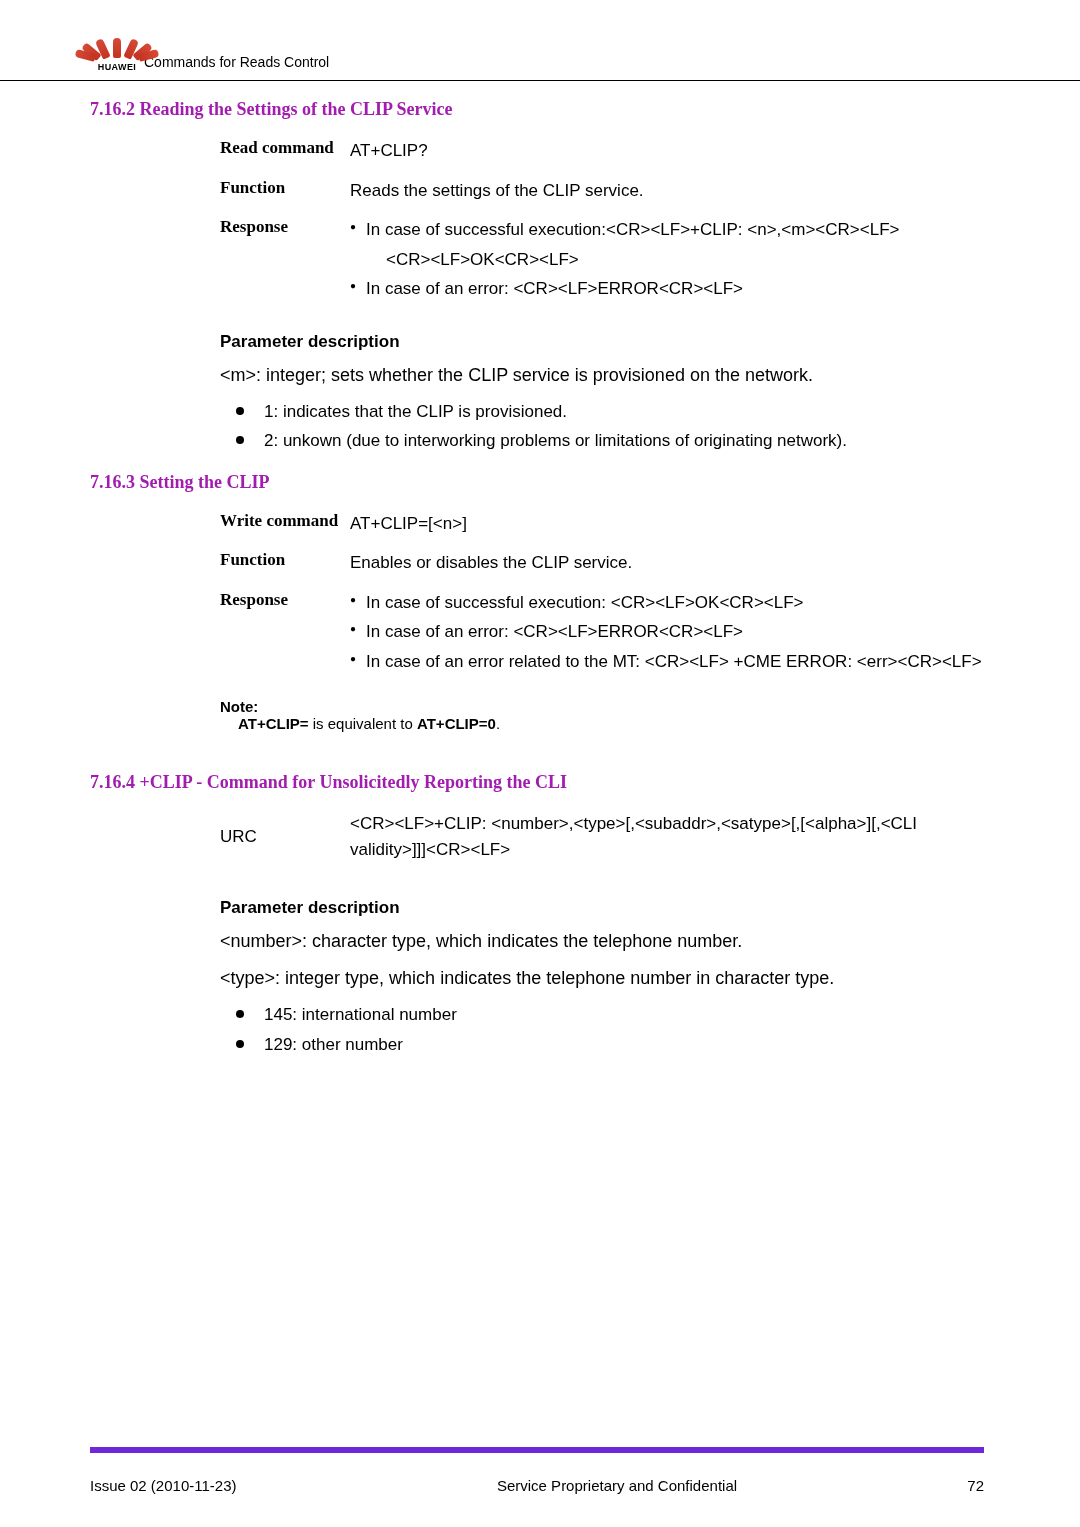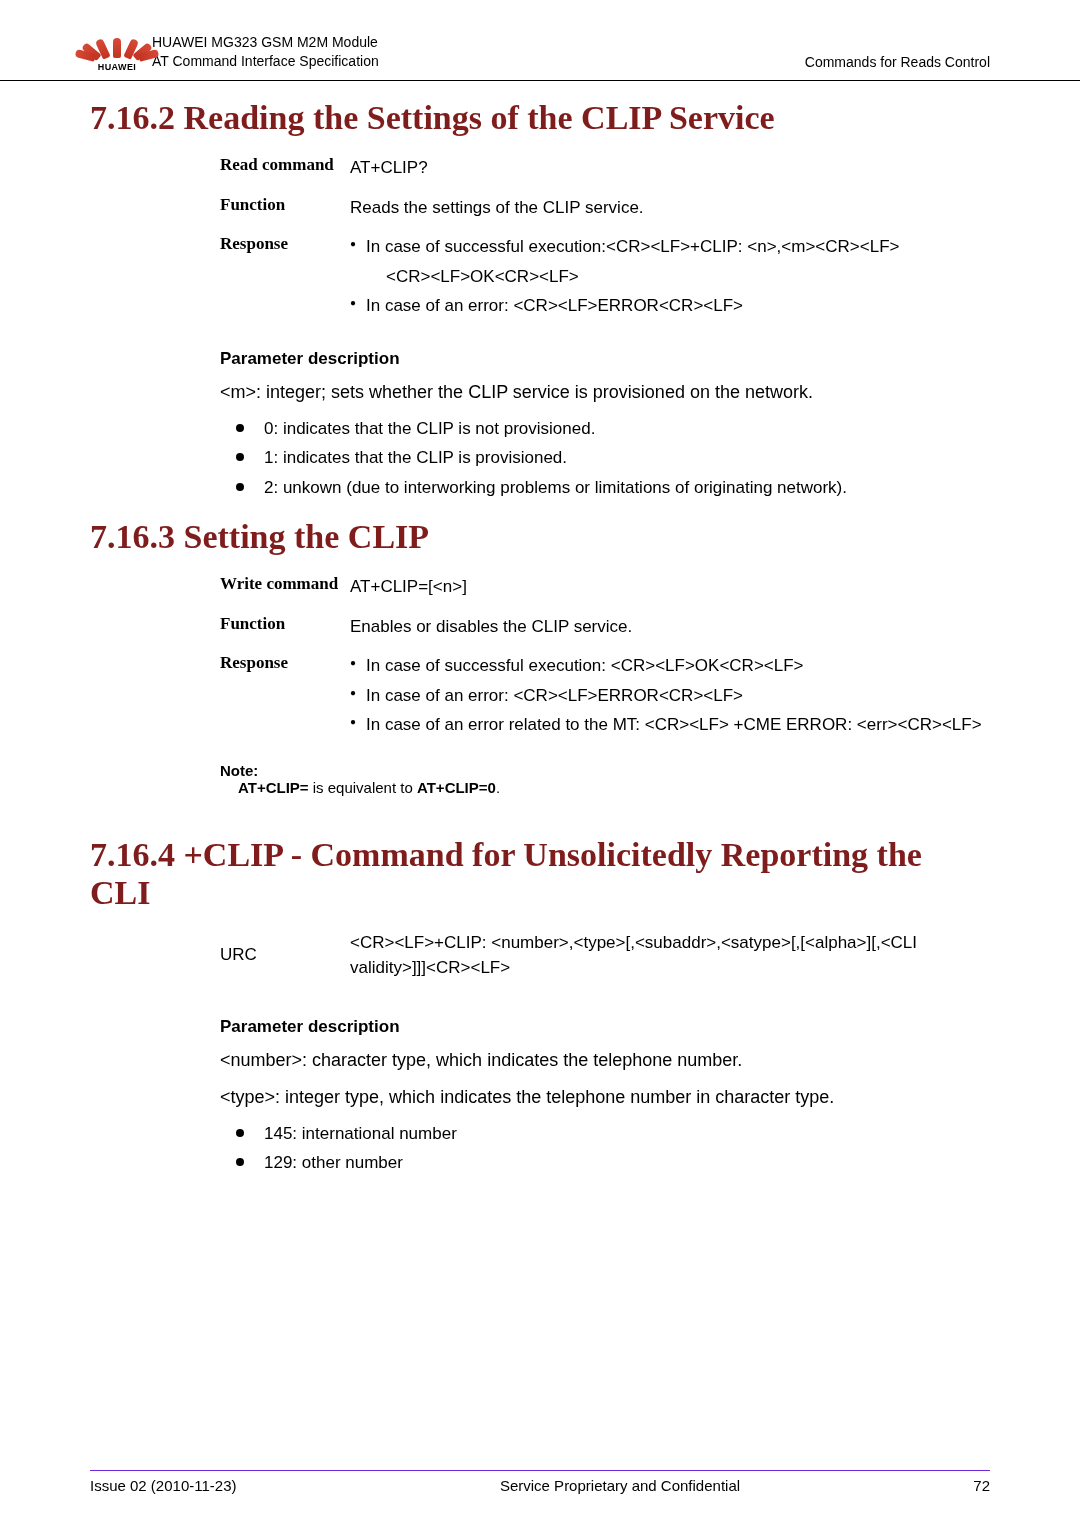--- a/index.html
+++ b/index.html
@@ -65,23 +65,23 @@
     text-align: right;
     padding-bottom: 2px;
   }
   
   .content {
     padding: 0 90px 0 90px;
   }
   
   .section-title {
     font-family: "Palatino Linotype", "Book Antiqua", Palatino, serif;
-    font-size: 34px;
-    font-weight: bold;
-    color: #7f1d1d;
+    font-size: 18px;
+    font-weight: bold;
+    color: #a21caf;
     margin: 18px 0 18px 0;
   }
   
   .def-table {
     margin-left: 130px;
     margin-bottom: 20px;
   }
   .def-row {
     display: flex;
     align-items: flex-start;
@@ -170,24 +170,24 @@
   }
   .urc-label {
     width: 130px;
     flex-shrink:0;
   }
   .urc-value { flex: 1; }
   
   .footer {
     position: absolute;
     left: 90px;
-    right: 90px;
+    right: 96px;
     bottom: 30px;
-    border-top: 1px solid #6d28d9;
-    padding-top: 4px;
+    border-top: 6px solid #6d28d9;
+    padding-top: 22px;
     display: flex;
     align-items: center;
     font-size: 15px;
   }
   .footer-left { width: 240px; text-align: left; }
   .footer-center { flex: 1; text-align: center; line-height: 1.5; }
   .footer-right { width: 80px; text-align: right; }
 </style>
 </head>
 <body>
@@ -198,24 +198,20 @@
       <div class="petal p1"></div>
         <div class="petal p2"></div>
         <div class="petal p3"></div>
       <div class="petal p4"></div>
         <div class="petal p5"></div>
         <div class="petal p6"></div>
       <div class="petal p7"></div>
     </div>
     <div class="logo-text">HUAWEI</div>
   </div>
-  <div class="header-titles">
-    <div>HUAWEI MG323 GSM M2M Module</div>
-    <div>AT Command Interface Specification</div>
-  </div>
   <div class="header-right">Commands for Reads Control</div>
 </div>
 
 <div class="content">
 
   <div class="section-title">7.16.2 Reading the Settings of the CLIP Service</div>
 
   <div class="def-table">
     <div class="def-row">
       <div class="def-label">Read command</div>
@@ -231,21 +227,20 @@
         <div class="bullet-line">In case of successful execution:&lt;CR&gt;&lt;LF&gt;+CLIP: &lt;n&gt;,&lt;m&gt;&lt;CR&gt;&lt;LF&gt;</div>
         <div class="indent-under-bullet">&lt;CR&gt;&lt;LF&gt;OK&lt;CR&gt;&lt;LF&gt;</div>
         <div class="bullet-line">In case of an error: &lt;CR&gt;&lt;LF&gt;ERROR&lt;CR&gt;&lt;LF&gt;</div>
       </div>
     </div>
   </div>
 
   <div class="param-head">Parameter description</div>
   <div class="param-text">&lt;m&gt;: integer; sets whether the CLIP service is provisioned on the network.</div>
   <div class="dot-list">
-    <div class="dot-item">0: indicates that the CLIP is not provisioned.</div>
     <div class="dot-item">1: indicates that the CLIP is provisioned.</div>
     <div class="dot-item">2: unkown (due to interworking problems or limitations of originating network).</div>
   </div>
 
   <div class="section-title">7.16.3 Setting the CLIP</div>
 
   <div class="def-table">
     <div class="def-row">
       <div class="def-label">Write command</div>
       <div class="def-value">AT+CLIP=[&lt;n&gt;]</div>

